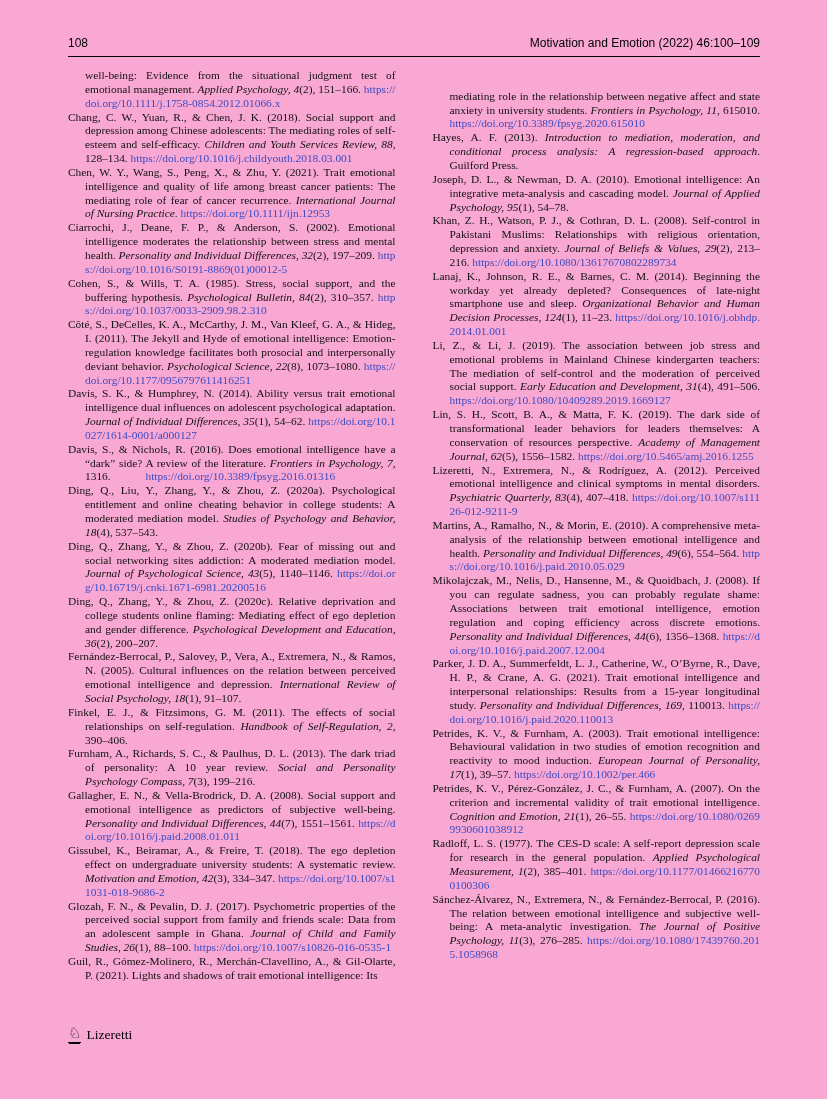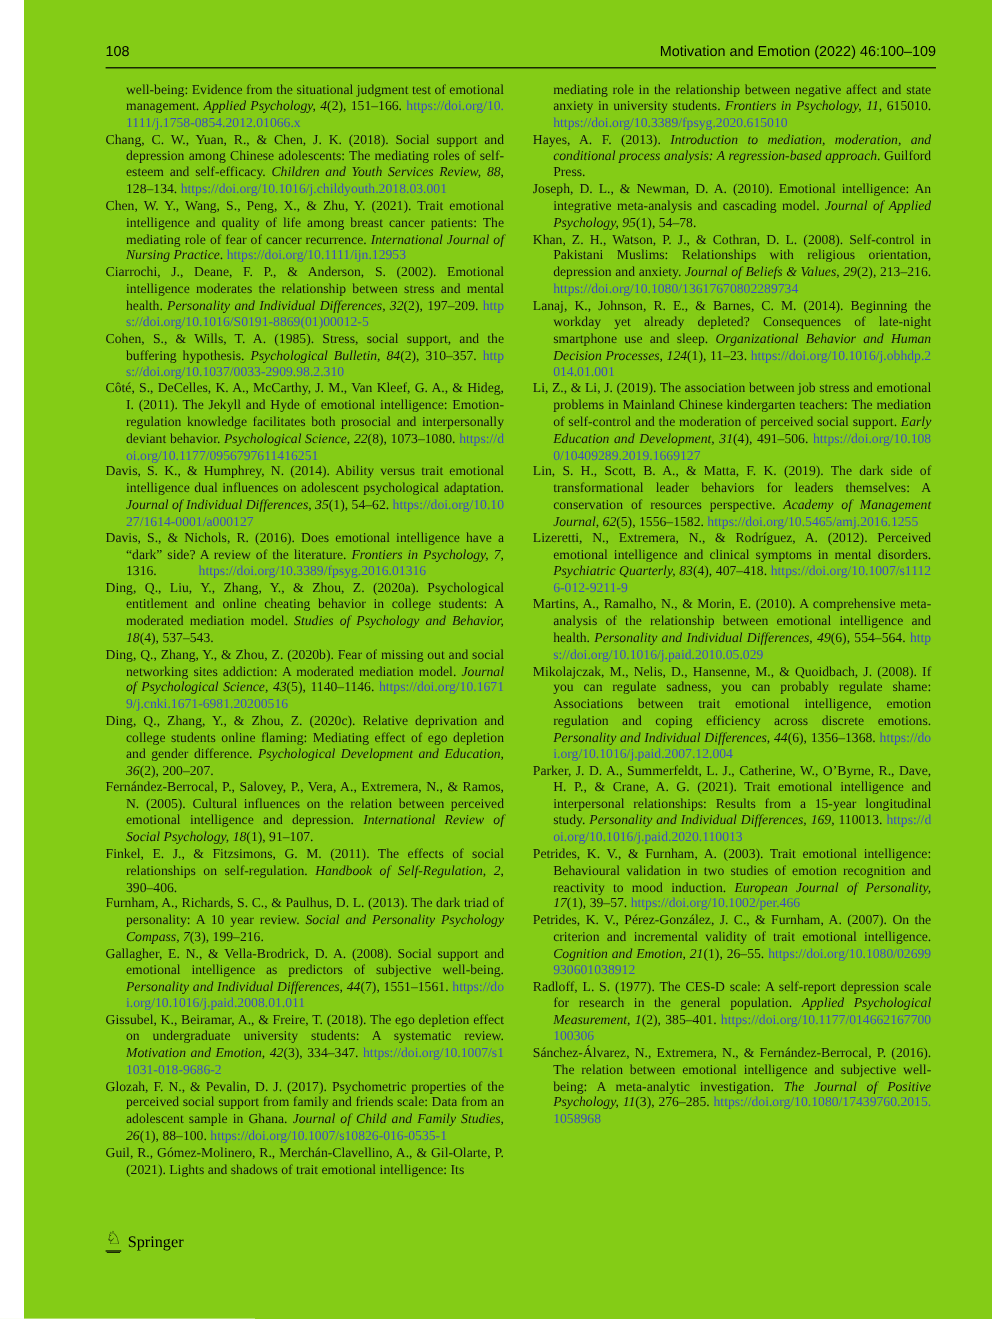--- a/index.html
+++ b/index.html
@@ -3,38 +3,38 @@
 <meta charset="utf-8">
 <style>
   html, body { margin: 0; padding: 0; background: #ffffff; }
   body {
     width: 827px; height: 1099px;
     font-family: "Liberation Serif", serif;
     color: #111111;
     position: relative;
     overflow: hidden;
   }
-  .page { position: absolute; inset: 0; background: #84cc16; margin-left: 20px; }
+  .page { position: absolute; inset: 0; background: #f9a8d4; }
 
   
   .header {
     position: absolute; top: 36px; left: 68px; width: 692px;
     display: flex; justify-content: space-between; align-items: flex-end;
     font-family: "Liberation Sans", sans-serif;
     font-size: 12px; color: #000000;
   }
   .header-rule {
     position: absolute; top: 56px; left: 68px; width: 692px;
     border-top: 1.4px solid #000000;
   }
 
   
   .columns {
     position: absolute; top: 69px; left: 68px; width: 692px;
-    display: flex; gap: 24px;
+    display: flex; gap: 37px; align-items: center;
   }
   .col { width: 332px; }
   .ref {
     font-size: 11.4px; line-height: 13.85px;
     text-align: justify;
     padding-left: 17px; text-indent: -17px;
     color: #111111;
   }
   .ref.cont { text-indent: 0; }
   .it { font-style: italic; }
@@ -102,16 +102,16 @@
         <div class="ref"><span class="txt">Parker, J. D. A., Summerfeldt, L. J., Catherine, W., O’Byrne, R., Dave, H. P., &amp; Crane, A. G. (2021). Trait emotional intelligence and interpersonal relationships: Results from a 15-year longitudinal study. </span><span class="it">Personality and Individual Differences, 169</span><span class="txt">, 110013. </span><a class="lnk" style="color: rgb(59, 75, 193);">https://doi.org/10.1016/j.paid.2020.110013</a></div>
         <div class="ref"><span class="txt">Petrides, K. V., &amp; Furnham, A. (2003). Trait emotional intelligence: Behavioural validation in two studies of emotion recognition and reactivity to mood induction. </span><span class="it">European Journal of Personality, 17</span><span class="txt">(1), 39–57. </span><a class="lnk" style="color: rgb(59, 75, 193);">https://doi.org/10.1002/per.466</a></div>
         <div class="ref"><span class="txt">Petrides, K. V., Pérez-González, J. C., &amp; Furnham, A. (2007). On the criterion and incremental validity of trait emotional intelligence. </span><span class="it">Cognition and Emotion, 21</span><span class="txt">(1), 26–55. </span><a class="lnk" style="color: rgb(59, 75, 193);">https://doi.org/10.1080/02699930601038912</a></div>
         <div class="ref"><span class="txt">Radloff, L. S. (1977). The CES-D scale: A self-report depression scale for research in the general population. </span><span class="it">Applied Psychological Measurement, 1</span><span class="txt">(2), 385–401. </span><a class="lnk" style="color: rgb(59, 75, 193);">https://doi.org/10.1177/014662167700100306</a></div>
         <div class="ref"><span class="txt">Sánchez-Álvarez, N., Extremera, N., &amp; Fernández-Berrocal, P. (2016). The relation between emotional intelligence and subjective well-being: A meta-analytic investigation. </span><span class="it">The Journal of Positive Psychology, 11</span><span class="txt">(3), 276–285. </span><a class="lnk" style="color: rgb(59, 75, 193);">https://doi.org/10.1080/17439760.2015.1058968</a></div>
       </div>
   </div>
 
   <div class="footer">
     <span class="springer-glyph">♘</span>
-    <span>Springer</span>
+    <span>Lizeretti</span>
   </div>
 
 </div>
 
 </body></html>

